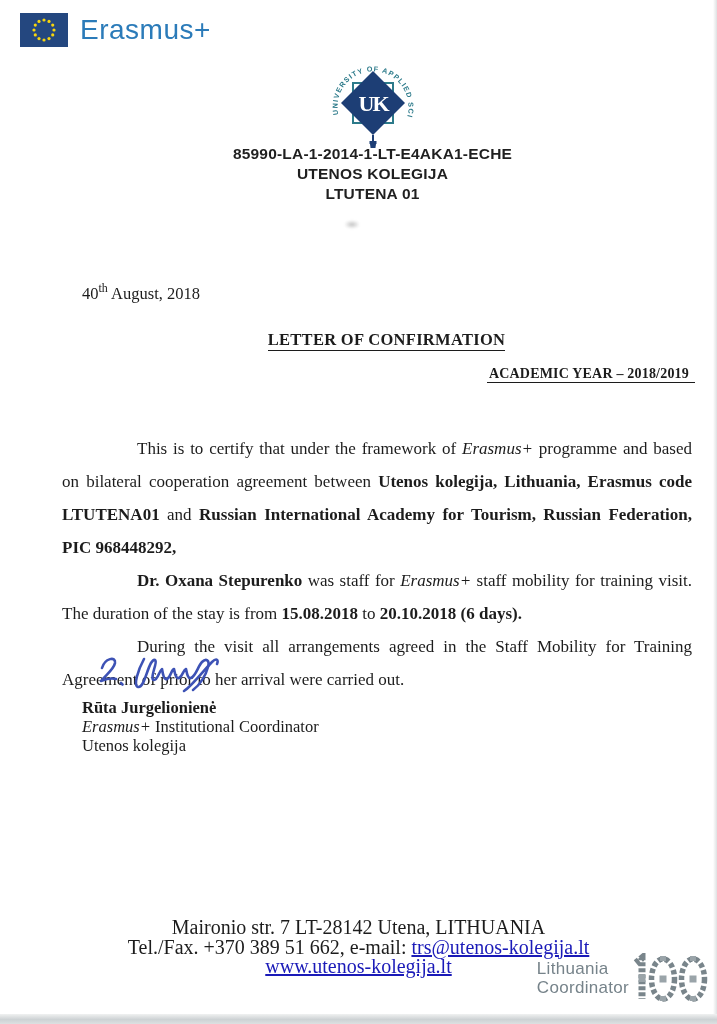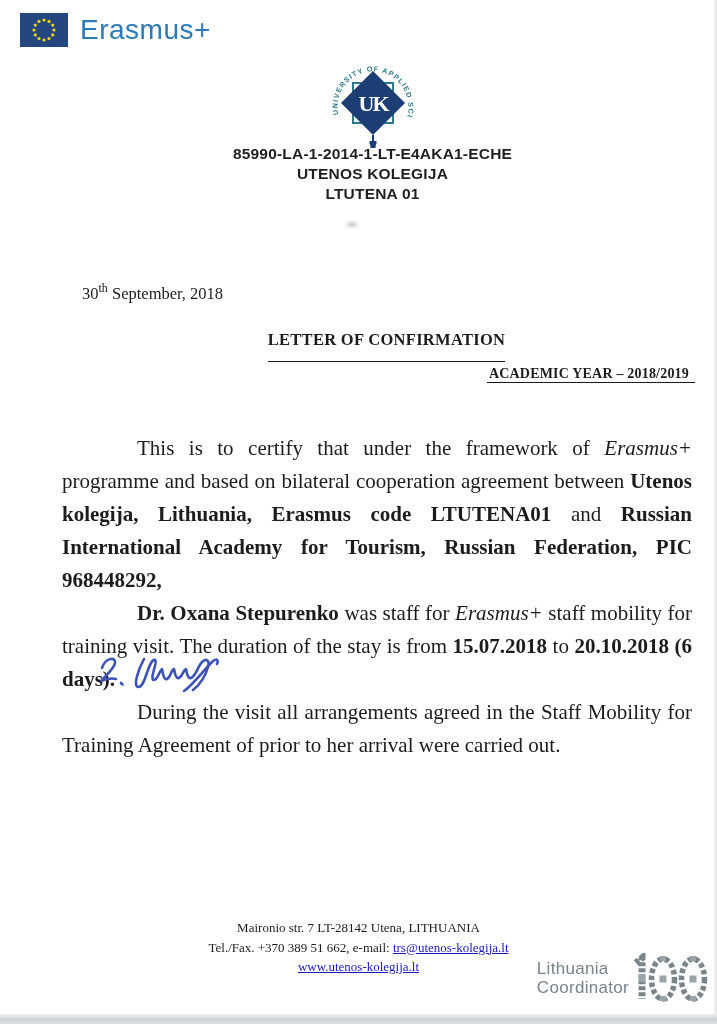--- a/index.html
+++ b/index.html
@@ -25,42 +25,42 @@
     filter:blur(1px);
   }
   
   .date-line{position:absolute;left:82px;top:281px;font-size:16.5px;}
   .date-line sup{font-size:12px;}
   
   .letter-title{
     position:absolute;left:0;top:330px;width:745px;text-align:center;
     font-size:16.5px;font-weight:bold;letter-spacing:.3px;
   }
-  .letter-title span{border-bottom:1.6px solid #1c1c1c;padding-bottom:12px;margin-left:28px;}
+  .letter-title span{border-bottom:1.6px solid #1c1c1c;padding-bottom:1px;margin-left:28px;}
   
   .academic-year{
     position:absolute;right:22px;top:366px;font-size:14px;font-weight:bold;letter-spacing:.2px;
   }
   .academic-year span{border-bottom:1.6px solid #1c1c1c;padding:0 6px 1px 2px;}
   
   .body-text{
     position:absolute;left:62px;top:432px;width:630px;
-    font-size:21px;line-height:33px;text-align:justify;
+    font-size:17px;line-height:33px;text-align:justify;
   }
   .body-text p{margin:0;text-indent:75px;}
   .bold{font-weight:bold;}
   .italic{font-style:italic;}
   
   .signature-svg{position:absolute;left:88px;top:650px;}
   .signatory{position:absolute;left:82px;top:698px;font-size:16.5px;line-height:19px;}
   .signatory .name{font-weight:bold;}
   
   .footer{
     position:absolute;left:0;top:918px;width:717px;text-align:center;
-    font-size:13px;line-height:19.5px;
+    font-size:20px;line-height:19.5px;
   }
   .footer a{color:#1a1ab8;text-decoration:underline;cursor:pointer;}
   
   .lt100{position:absolute;right:8px;top:953px;display:flex;align-items:center;}
   .lt100-text{
     font-family:"Liberation Sans",sans-serif;font-size:17px;line-height:19px;
     color:#76838a;text-align:left;letter-spacing:.3px;margin-right:4px;
   }
   
   .scan-bottom{
@@ -114,45 +114,50 @@
   </svg>
 
   <div class="doc-header">
     <div>85990-LA-1-2014-1-LT-E4AKA1-ECHE</div>
     <div>UTENOS KOLEGIJA</div>
     <div>LTUTENA 01</div>
   </div>
 
   <div class="smudge"></div>
 
-  <div class="date-line"><span>30</span><sup>th</sup><span> September, 2018</span></div>
+  <div class="date-line"><span>40</span><sup>th</sup><span> August, 2018</span></div>
 
   <div class="letter-title">
     <span>LETTER OF CONFIRMATION</span>
   </div>
 
   <div class="academic-year">
     <span>ACADEMIC YEAR – 2018/2019</span>
   </div>
 
   <div class="body-text">
     <p><span>This is to certify that under the framework of </span><span class="italic">Erasmus+</span><span> programme and based on bilateral cooperation agreement between </span><span class="bold">Utenos kolegija, Lithuania, Erasmus code LTUTENA01</span><span> and </span><span class="bold">Russian International Academy for Tourism, Russian Federation, PIC 968448292,</span></p>
-    <p><span class="bold">Dr. Oxana Stepurenko</span><span> was staff for </span><span class="italic">Erasmus+</span><span> staff mobility for training visit. The duration of the stay is from </span><span class="bold">15.07.2018</span><span> to </span><span class="bold">20.10.2018 (6 days).</span></p>
+    <p><span class="bold">Dr. Oxana Stepurenko</span><span> was staff for </span><span class="italic">Erasmus+</span><span> staff mobility for training visit. The duration of the stay is from </span><span class="bold">15.08.2018</span><span> to </span><span class="bold">20.10.2018 (6 days).</span></p>
     <p><span>During the visit all arrangements agreed in the Staff Mobility for Training Agreement of prior to her arrival were carried out.</span></p>
   </div>
 
   <svg class="signature-svg" width="135" height="52" viewBox="0 0 135 52">
     <g fill="none" stroke="#3d52b5" stroke-width="2.6" stroke-linecap="round" stroke-linejoin="round">
       <path d="M 14,18 C 17,8 28,6 27,13 C 26,19 18,25 13,31 C 18,29 24,28 28,29"></path>
       <path d="M 33,33 l 1.5,1.5"></path>
       <path d="M 56,9 C 50,20 45,36 50,37 C 56,38 58,22 63,13 C 66,8 69,9 67,16 C 65,23 63,30 66,30 C 70,30 71,21 74,19 C 75,25 76,30 79,29 C 83,27 83,20 86,19 C 87,24 88,29 91,28 C 95,26 95,20 98,19 C 99,24 100,29 103,28 C 108,26 110,16 114,12 C 118,8 122,10 120,17 C 118,25 112,35 105,40"></path>
       <path d="M 96,41 C 104,36 116,20 124,12 C 128,8 131,9 129,14"></path>
     </g>
   </svg>
 
+  <div class="signatory">
+    <div class="name">Rūta Jurgelionienė</div>
+    <div><span class="italic">Erasmus+</span><span> Institutional Coordinator</span></div>
+    <div>Utenos kolegija</div>
+  </div>
 
   <div class="footer">
     <div>Maironio str. 7 LT-28142 Utena, LITHUANIA</div>
     <div><span>Tel./Fax. +370 389 51 662, e-mail: </span><a>trs@utenos-kolegija.lt</a></div>
     <div><a>www.utenos-kolegija.lt</a></div>
   </div>
 
   <div class="lt100">
     <div class="lt100-text">
       <div>Lithuania</div>

